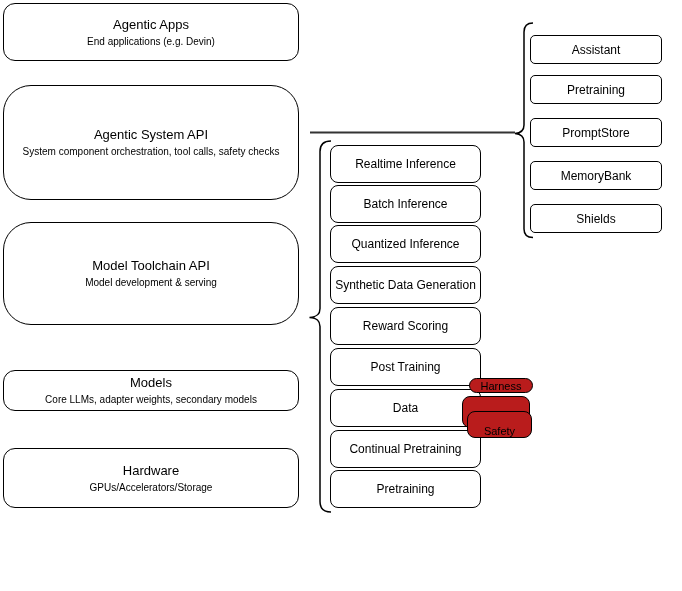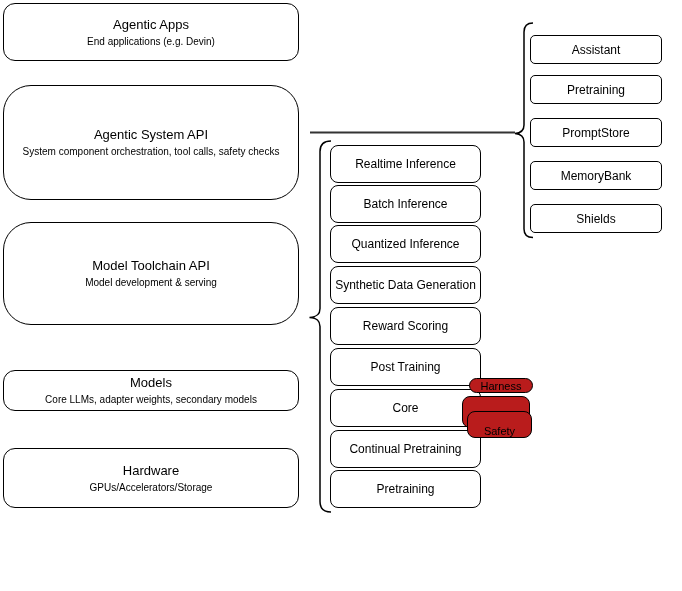--- a/index.html
+++ b/index.html
@@ -76,21 +76,21 @@
   <div class="node mid-node" style="top:266px">
     <span>Synthetic Data Generation</span>
   </div>
   <div class="node mid-node" style="top:307px">
     <span>Reward Scoring</span>
   </div>
   <div class="node mid-node" style="top:348px">
     <span>Post Training</span>
   </div>
   <div class="node mid-node" style="top:389px">
-    <span>Core</span>
+    <span>Data</span>
   </div>
   <div class="node mid-node" style="top:430px">
     <span>Continual Pretraining</span>
   </div>
   <div class="node mid-node" style="top:470px">
     <span>Pretraining</span>
   </div>
 
   <div class="pill" style="left:469px;top:378px;width:64px;height:15px">
     <span>Harness</span>

